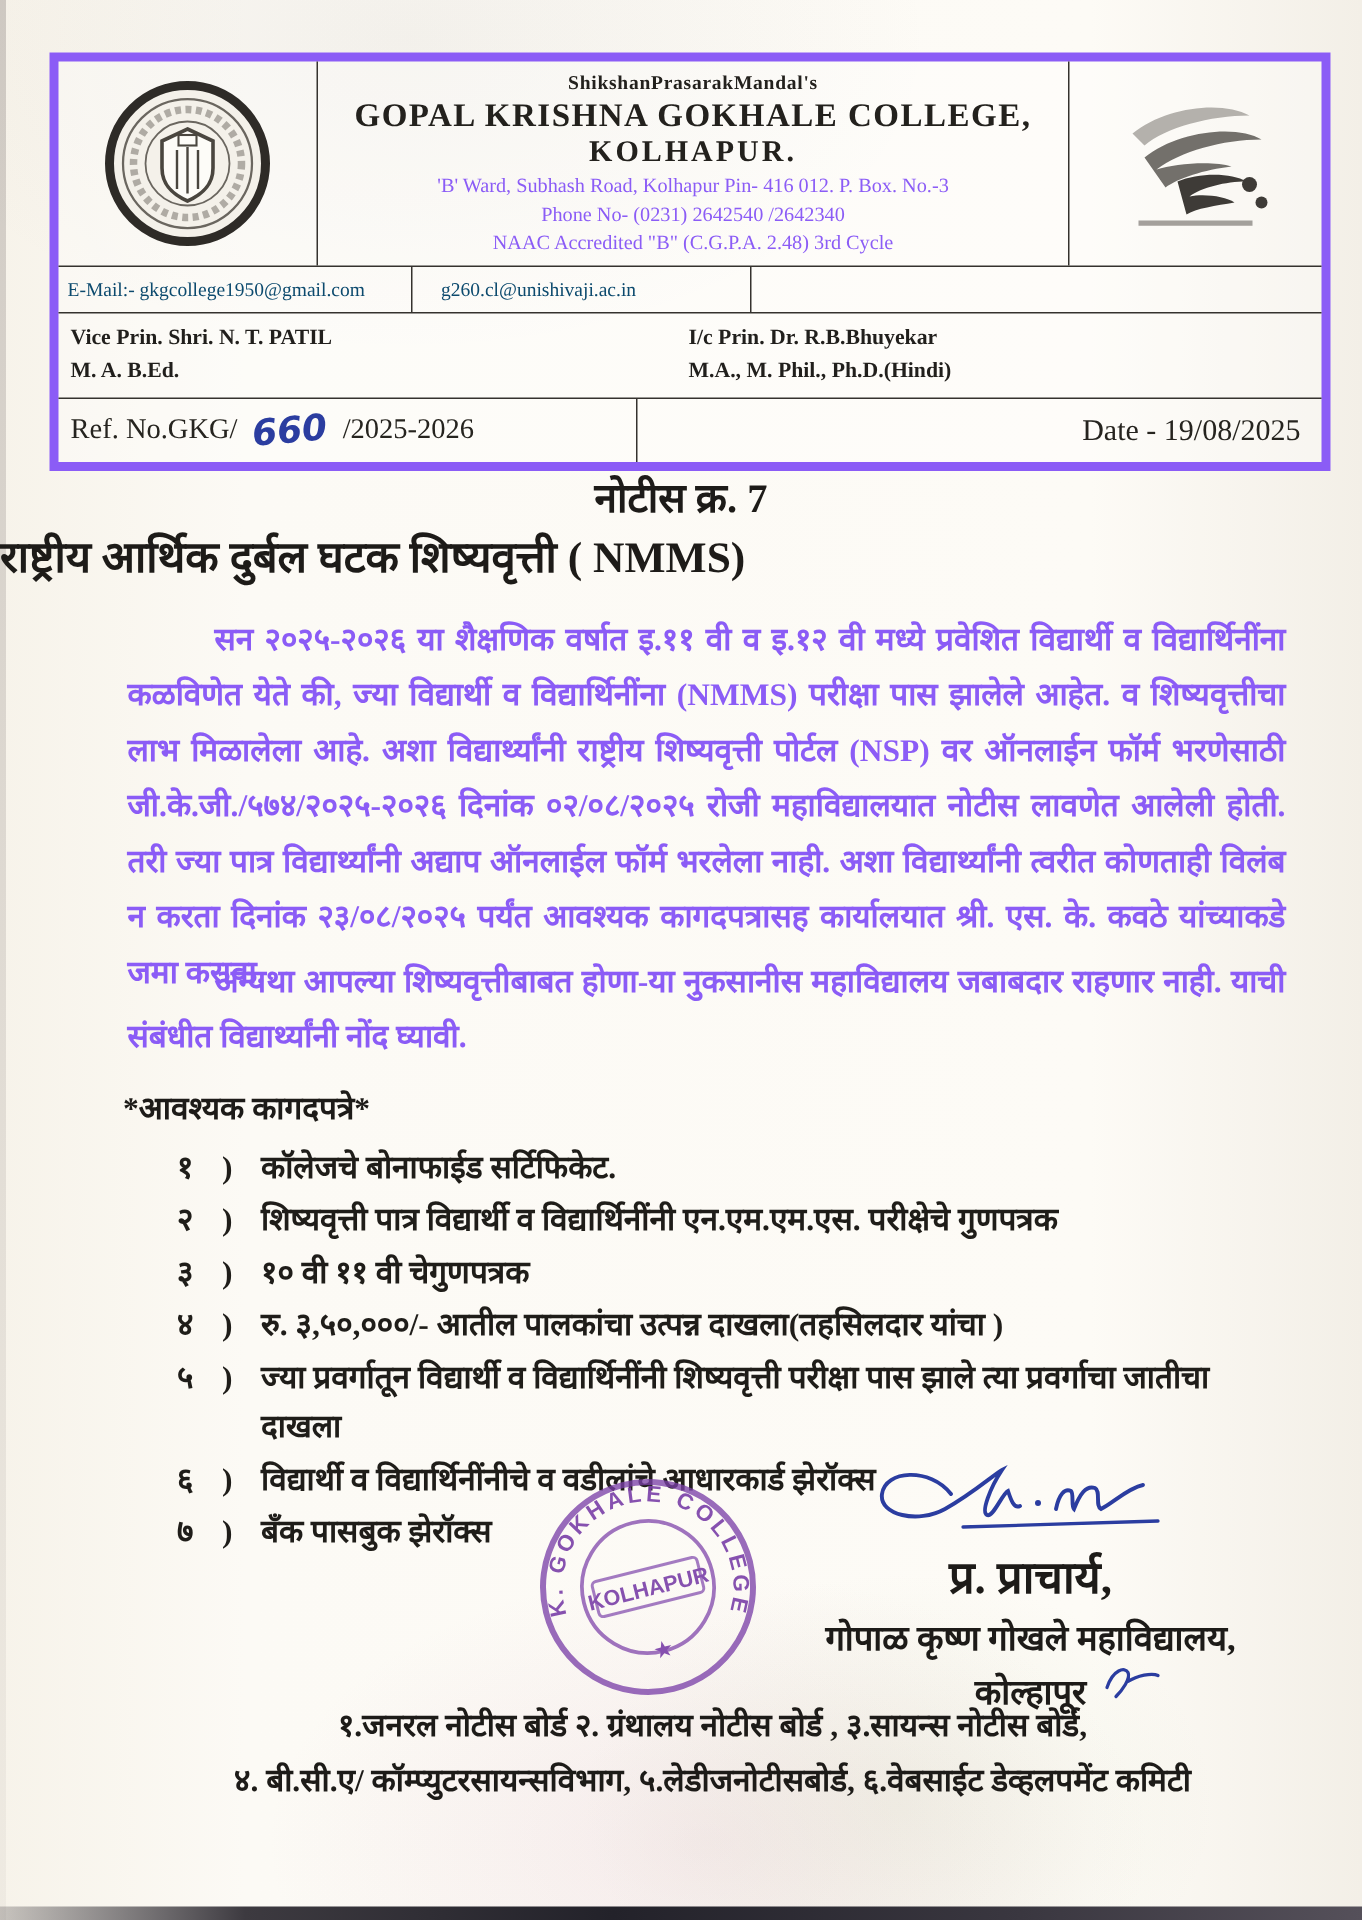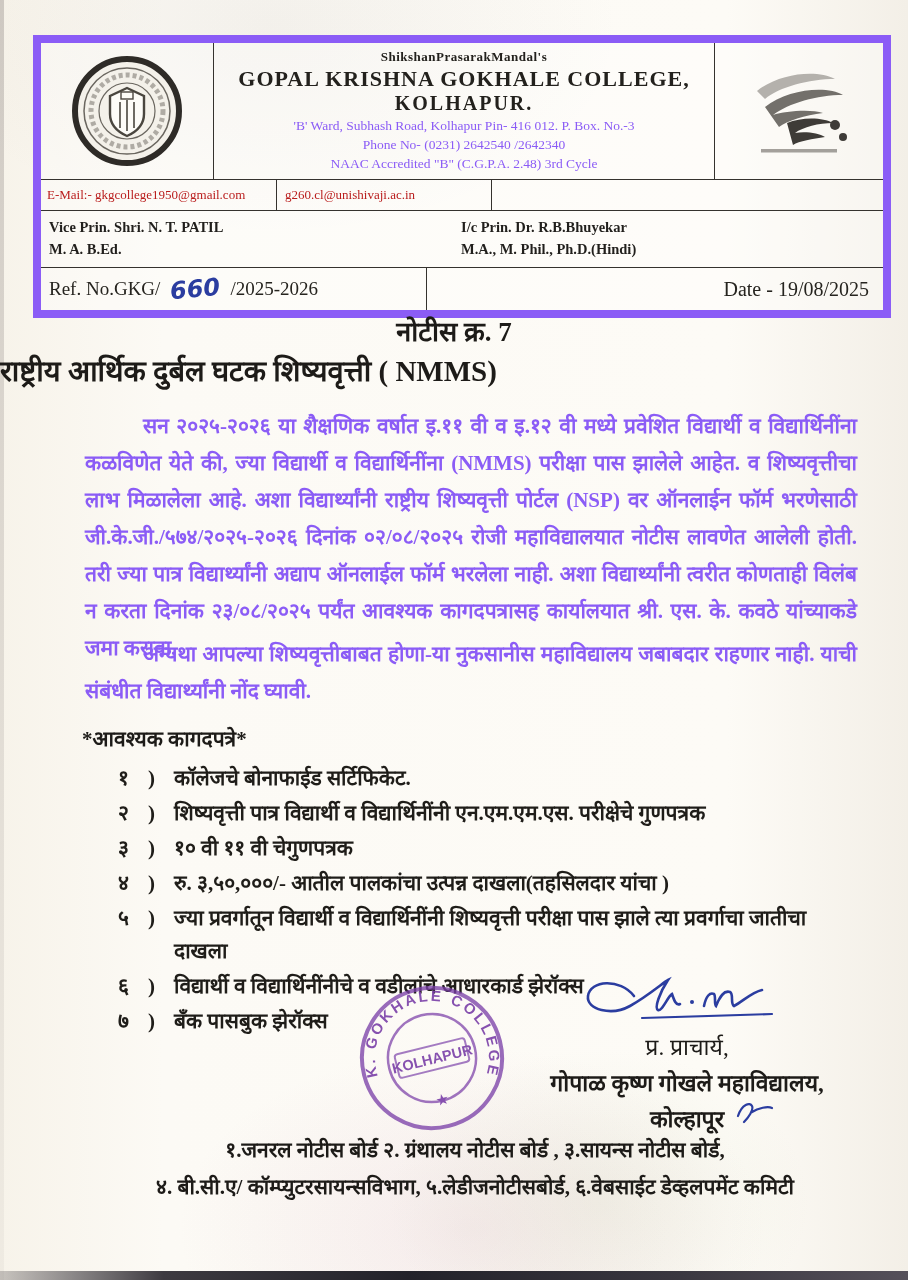--- a/index.html
+++ b/index.html
@@ -16,31 +16,31 @@
       radial-gradient(500px 300px at 30% 2%, rgba(120,110,100,0.07), rgba(120,110,100,0) 70%),
       linear-gradient(90deg, #f7f3ea 0%, #fcfaf5 18%, #fdfbf6 80%, #f3efe7 100%);
   }
   .scan-edge{
     position:absolute;left:0;right:0;bottom:0;height:9px;
     background:linear-gradient(90deg, rgba(60,55,60,0.25) 0%, #3d3a40 18%, #23222a 45%, #3a3740 75%, #55505a 100%);
   }
   .edge-left{position:absolute;left:0;top:0;bottom:0;width:4px;background:linear-gradient(180deg,rgba(90,80,80,0.25),rgba(90,80,80,0.05));}
 
   
-  .hdr{position:absolute;left:33px;top:35px;width:842px;border:8px solid #8b5cf6;background:rgba(255,255,255,0.35);}
+  .hdr{position:absolute;left:33px;top:35px;width:842px;border:6px solid #8b5cf6;background:rgba(255,255,255,0.35);}
   .hdr-row1{display:flex;height:136px;border-bottom:1.6px solid #35322e;}
   .cell-logo-l{width:172px;border-right:1.6px solid #35322e;display:flex;align-items:center;justify-content:center;}
   .cell-center{flex:1;text-align:center;padding-top:6px;color:#23211d;}
   .cell-logo-r{width:168px;border-left:1.6px solid #35322e;display:flex;flex-direction:column;align-items:center;justify-content:center;}
   .org-line{font-weight:bold;font-size:13px;letter-spacing:0.5px;}
   .college-name{font-weight:bold;font-size:22px;letter-spacing:1px;margin-top:1px;}
   .college-city{font-weight:bold;font-size:20px;letter-spacing:2px;}
   .addr,.phone,.naac{font-size:13.5px;margin-top:3px;color:#8b5cf6;}
 
-  .hdr-row2{display:flex;height:30px;border-bottom:1.6px solid #35322e;font-size:13px;color:#b91c1c;align-items:center;}
+  .hdr-row2{display:flex;height:30px;border-bottom:1.6px solid #35322e;font-size:13px;color:#0c4a6e;align-items:center;gap:11px;}
   .c-email1{width:229px;border-right:1.6px solid #35322e;height:100%;display:flex;align-items:center;padding-left:6px;}
   .c-email2{width:206px;border-right:1.6px solid #35322e;height:100%;display:flex;align-items:center;padding-left:8px;}
   .c-udise{flex:1;height:100%;display:flex;align-items:center;justify-content:center;}
 
   .hdr-row3{display:flex;height:56px;border-bottom:1.6px solid #35322e;font-weight:bold;font-size:14.5px;color:#211f1c;}
   .c-vice{flex:1;padding:5px 0 0 8px;line-height:22px;}
   .c-prin{flex:1;padding:5px 10px 0 0;text-align:left;line-height:22px;}
 
   .hdr-row4{display:flex;height:42px;font-size:19px;color:#26241f;align-items:center;}
   .c-ref{width:377px;border-right:1.6px solid #35322e;height:100%;display:flex;align-items:center;padding-left:8px;}
@@ -62,21 +62,21 @@
   .docs-head{position:absolute;left:82px;top:724px;font-weight:bold;font-size:21px;color:#1d1b18;}
   .docs{position:absolute;left:118px;top:762px;width:730px;}
   .doc-item{display:flex;font-size:21px;line-height:33px;font-weight:600;color:#1f1d19;margin-bottom:2px;}
   .doc-num{width:30px;flex:none;}
   .doc-paren{width:26px;flex:none;}
   .doc-text{flex:1;}
 
   
   .sign-block{position:absolute;left:512px;top:966px;width:350px;text-align:center;color:#1d1b18;}
   .sig-ink{display:block;margin:0 auto;}
-  .sign-line1{font-weight:normal;font-size:23px;margin-top:2px;}
+  .sign-line1{font-weight:bold;font-size:30px;margin-top:2px;}
   .sign-line2{font-weight:bold;font-size:23px;margin-top:4px;}
   .sign-line3{font-weight:bold;font-size:23px;margin-top:4px;position:relative;}
   .sig-small{position:absolute;margin-left:8px;margin-top:-4px;}
 
   .stamp{position:absolute;left:352px;top:978px;width:160px;height:160px;transform:rotate(-14deg);opacity:0.9;}
 
   
   .footer{position:absolute;left:80px;top:1132px;width:790px;color:#1d1b18;text-align:center;}
   .footer-line{font-weight:bold;font-size:21px;line-height:37px;}
 </style>

